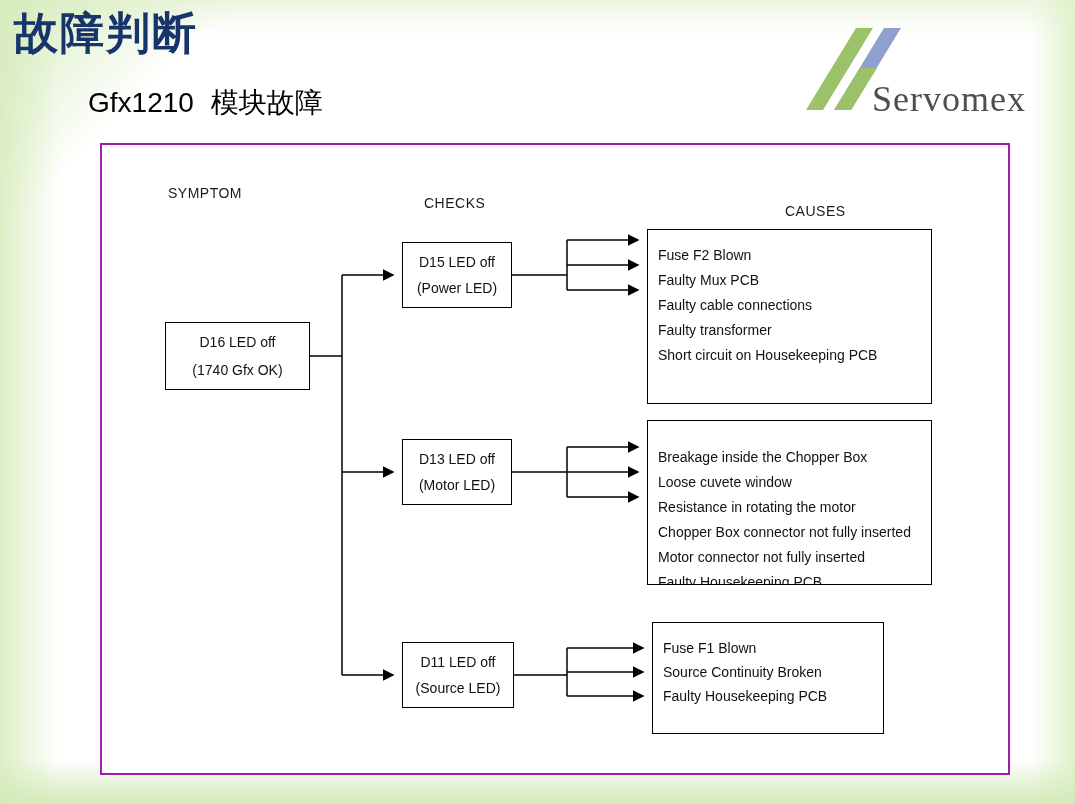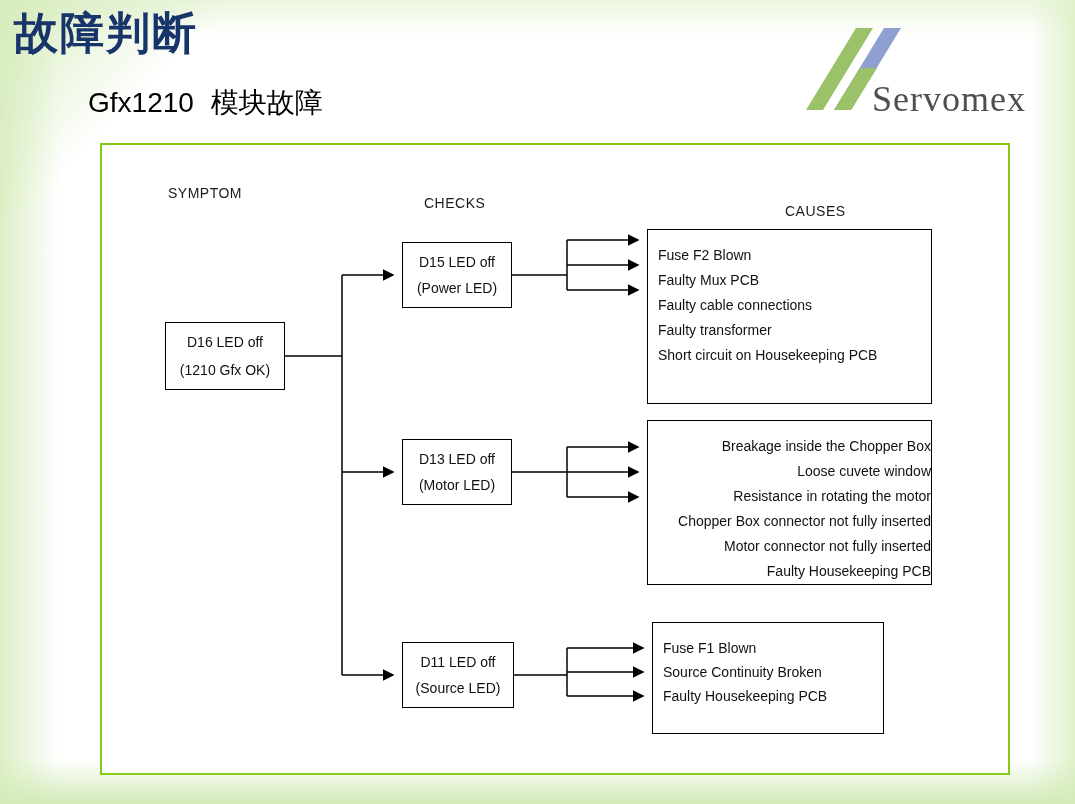--- a/index.html
+++ b/index.html
@@ -34,47 +34,47 @@
   .logo-stripes { position:absolute; left:0; top:4px; }
   .logo-text {
     position:absolute; left:74px; top:70px;
     font-family:"Liberation Serif", serif;
     font-size:36px; color:#4f4f4f; letter-spacing:1px;
   }
 
   .diagram {
     position:absolute; left:100px; top:143px;
     width:910px; height:632px;
-    border:2px solid #84cc16; background:#ffffff;
+    border:2px solid #a21caf; background:#ffffff;
   }
   .connectors { position:absolute; left:0; top:0; width:910px; height:632px; }
 
   .hdr {
     position:absolute; font-size:14px; color:#1a1a1a; letter-spacing:0.5px;
   }
   .hdr-symptom { left:66px;  top:40px; }
   .hdr-checks  { left:322px; top:50px; }
   .hdr-causes  { left:668px; top:58px;margin-left:15px; }
 
   .box {
     position:absolute; border:1.5px solid #000; background:#fff;
     font-size:14px; color:#111;
   }
   .node-box {
     display:flex; flex-direction:column; justify-content:space-evenly;
     align-items:center; text-align:right;
   }
-  .symptom-box { left:63px;  top:177px; width:120px; height:68px; }
+  .symptom-box { left:63px;  top:177px; width:145px; height:68px; }
   .check-1     { left:300px; top:97px;  width:110px; height:66px; }
   .check-2     { left:300px; top:294px; width:110px; height:66px; }
   .check-3     { left:300px; top:497px; width:112px; height:66px; }
 
   .causes-box { overflow:hidden; }
   .causes-1 { left:545px; top:68px;  width:285px; height:175px; padding-top:13px;margin-top:16px; }
-  .causes-2 { left:545px; top:275px; width:285px; height:165px; padding-top:13px;text-align:right; }
+  .causes-2 { left:545px; top:275px; width:285px; height:165px; padding-top:24px; }
   .causes-3 { left:550px; top:477px; width:232px; height:112px; padding-top:13px; }
   .cline { line-height:25px; padding-left:10px; white-space:nowrap; }
   .causes-3 .cline { line-height:24px; }
 </style>
 </head>
 <body>
 
 <div class="slide">
 
   <h1 class="title">故障判断</h1>
@@ -125,21 +125,21 @@
         <line x1="465" y1="551" x2="541" y2="551" marker-end="url(#arw)"></line>
       </g>
     </svg>
 
     <div class="hdr hdr-symptom">SYMPTOM</div>
     <div class="hdr hdr-checks">CHECKS</div>
     <div class="hdr hdr-causes">CAUSES</div>
 
     <div class="box node-box symptom-box">
       <div>D16 LED off</div>
-      <div>(1210 Gfx OK)</div>
+      <div>(1740 Gfx OK)</div>
     </div>
 
     <div class="box node-box check-1">
       <div>D15 LED off</div>
       <div>(Power LED)</div>
     </div>
 
     <div class="box node-box check-2">
       <div>D13 LED off</div>
       <div>(Motor LED)</div>

